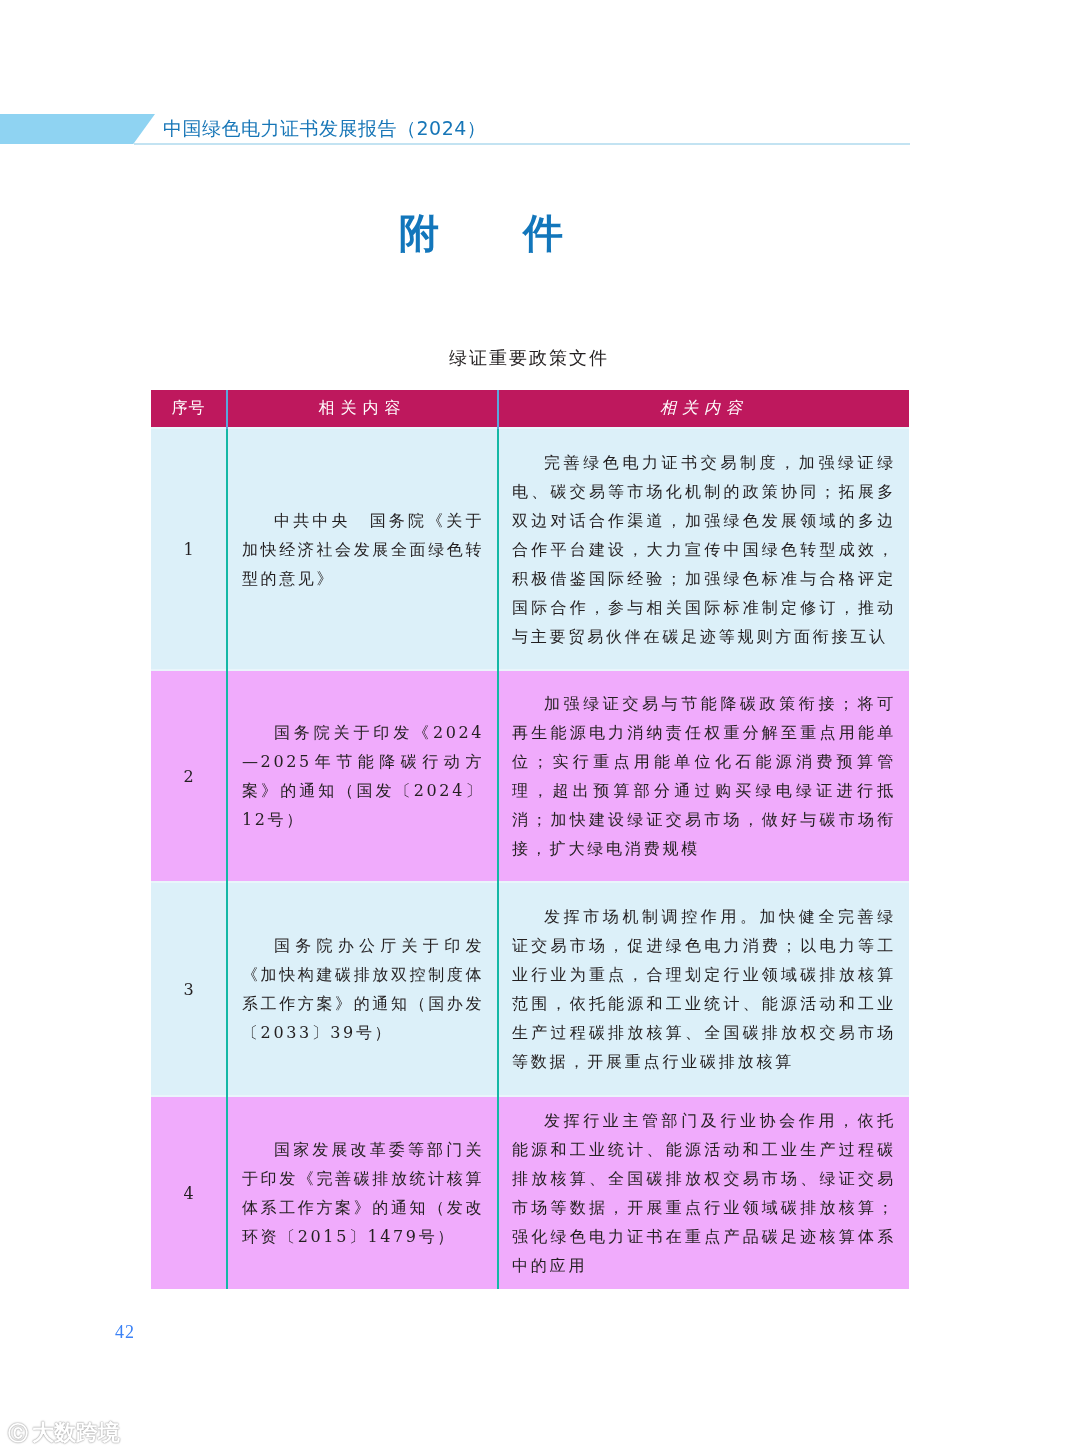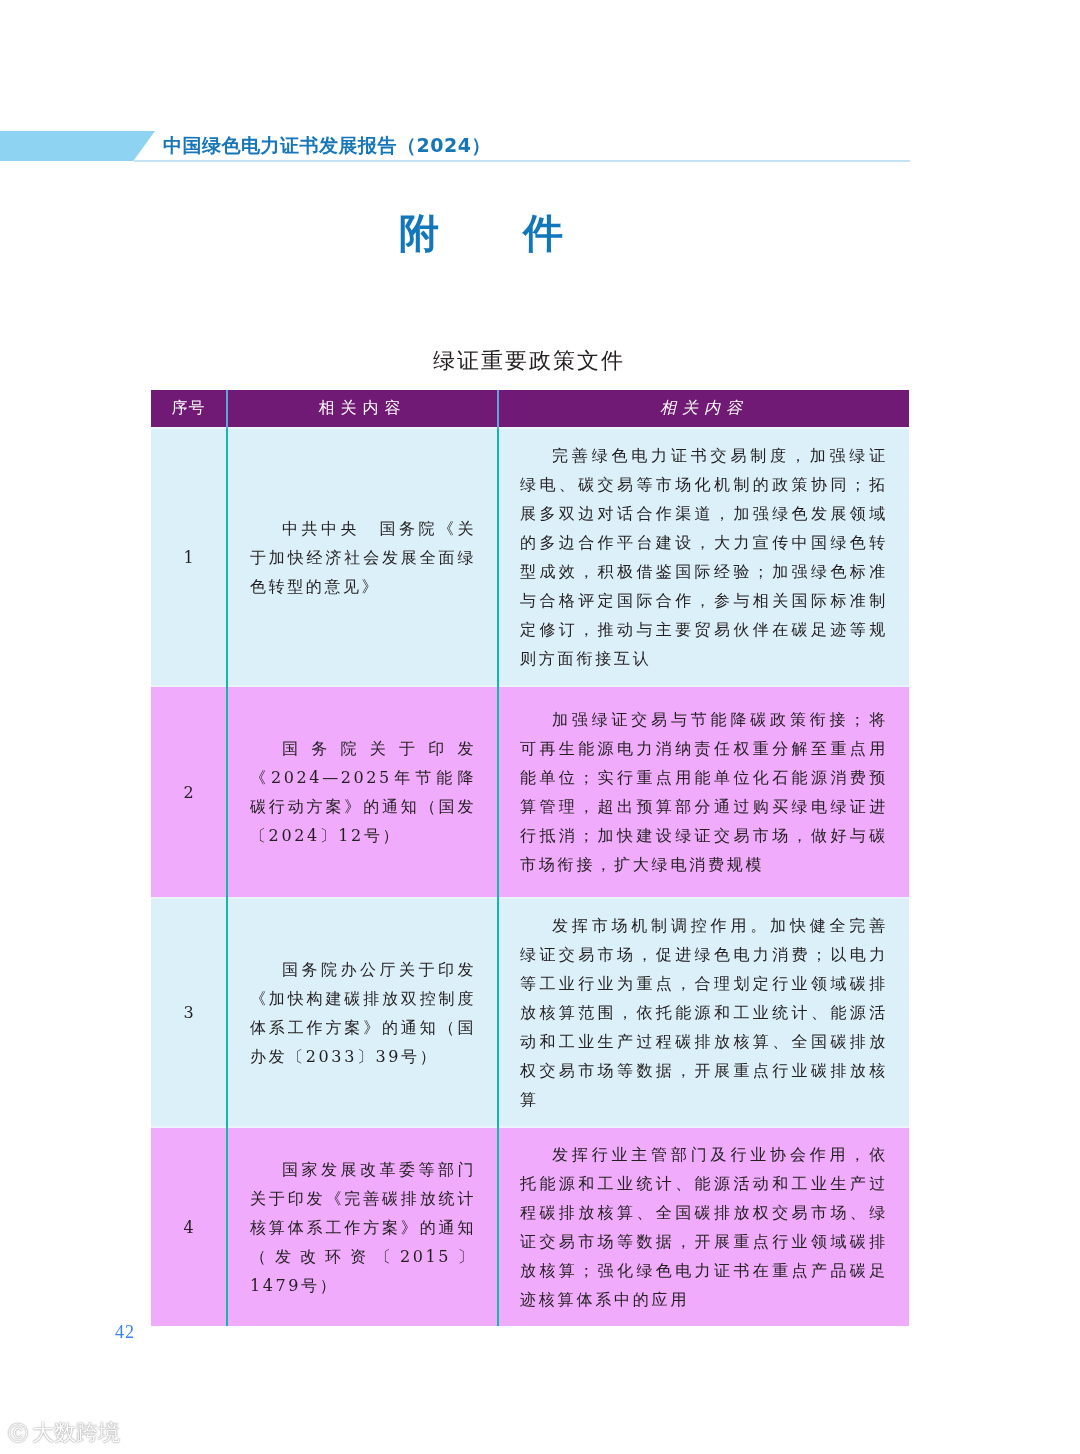--- a/index.html
+++ b/index.html
@@ -1,72 +1,72 @@
 <!DOCTYPE html>
 <html><head>
 <meta charset="utf-8">
 <style>
   html, body { margin: 0; padding: 0; }
   body {
     width: 1080px; height: 1454px; background: #ffffff; position: relative; overflow: hidden;
     font-family: "DejaVu Serif", "Liberation Serif", serif; color: #231f20;
   }
-  .running-header { position: absolute; left: 0; top: 131px; width: 910px; height: 31px; font-weight: bold; }
+  .running-header { position: absolute; left: 0; top: 114px; width: 910px; height: 31px; }
   .header-band {
     position: absolute; left: 0; top: 0; width: 155px; height: 30px; background: #8fd3f2;
     clip-path: polygon(0 0, 100% 0, 86% 100%, 0 100%);
   }
   .header-title {
     position: absolute; left: 163px; top: 2px; font-family: "DejaVu Sans", sans-serif;
     font-size: 19px; color: #1776b7; letter-spacing: 0.5px; white-space: nowrap;
   }
   .header-rule { position: absolute; left: 134px; top: 29px; width: 776px; height: 2px; background: #c3e3f2; }
 
   .page-title {
     position: absolute; left: 0; width: 964px; top: 206px; text-align: center;
     font-family: "DejaVu Sans", sans-serif; font-weight: bold; font-size: 40px; color: #1276bb;
     letter-spacing: 2px;
   }
   .page-title span { display: inline-block; }
   .page-title .gap { width: 82px; }
 
   .table-caption {
     position: absolute; left: 0; width: 1058px; top: 346px; text-align: center;
-    font-family: "DejaVu Sans", sans-serif; font-size: 22px; color: #231f20; letter-spacing: 2px;
+    font-family: "DejaVu Sans", sans-serif; font-size: 18px; color: #231f20; letter-spacing: 2px;
   }
 
   table.policy {
     position: absolute; left: 151px; top: 390px; width: 758px; border-collapse: collapse;
     table-layout: fixed;
   }
   table.policy th {
-    background: #701a75; color: #ffffff; font-family: "DejaVu Sans", sans-serif; font-weight: normal;
+    background: #be185d; color: #ffffff; font-family: "DejaVu Sans", sans-serif; font-weight: normal;
     font-size: 16px; height: 37px; padding: 0; letter-spacing: 6px; border-right: 2px solid #5aa7dc;
   }
   table.policy th:first-child { letter-spacing: 1px; }
   table.policy th:last-child { border-right: none; font-style: italic; }
   table.policy td {
     font-size: 16px; line-height: 29px; vertical-align: middle; padding: 0;
     border-right: 2px solid #14b8a6; border-top: 2px solid #e9f5fb;
   }
   table.policy td:last-child { border-right: none; }
   table.policy tr.odd td { background: #dcf0f9; }
   table.policy tr.even td { background: #f0abfc; }
   td.seq { text-align: center; }
   td.name { padding: 0 9px 0 10px !important; letter-spacing: 2.6px; text-align: justify; }
   td.content { padding: 0 9px 0 9px !important; letter-spacing: 2.8px; text-align: justify; }
-  td.name p, td.content p { margin: 12px; text-indent: 2em; }
+  td.name p, td.content p { margin: 4px; text-indent: 2em; }
 
   .page-number {
     position: absolute; left: 115px; top: 1322px; font-family: "Liberation Serif", serif;
     font-size: 18px; color: #3b82f6; letter-spacing: 1px;
   }
   .watermark {
     position: absolute; left: 8px; top: 1418px; font-family: "DejaVu Sans", sans-serif;
-    font-size: 22px; font-weight: normal; color: #ffffff;
+    font-size: 22px; font-weight: bold; color: #ffffff;
     text-shadow: 0 0 2px #9a9a9a, 0 0 1px #9a9a9a; letter-spacing: 0px; white-space: nowrap;
   }
   .watermark .wm-icon { font-size: 20px; margin-right: 4px; }
 </style>
 </head>
 <body>
 
 <div class="running-header">
   <div class="header-band"></div>
   <div class="header-title">中国绿色电力证书发展报告（2024）</div>

